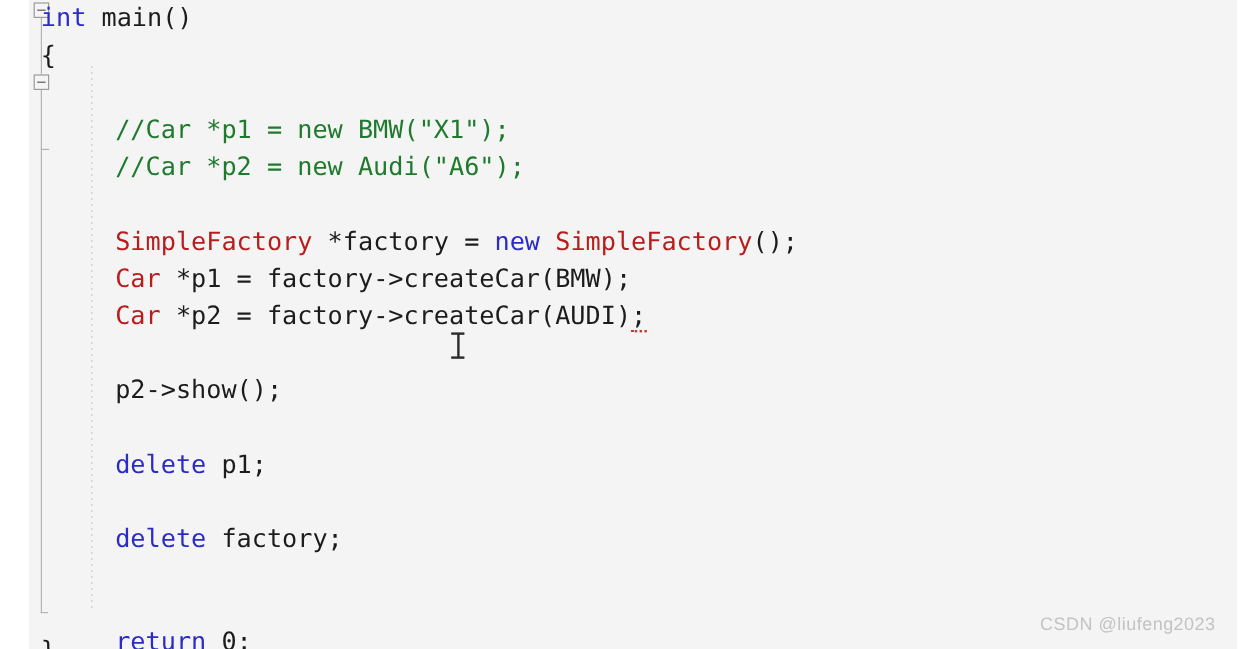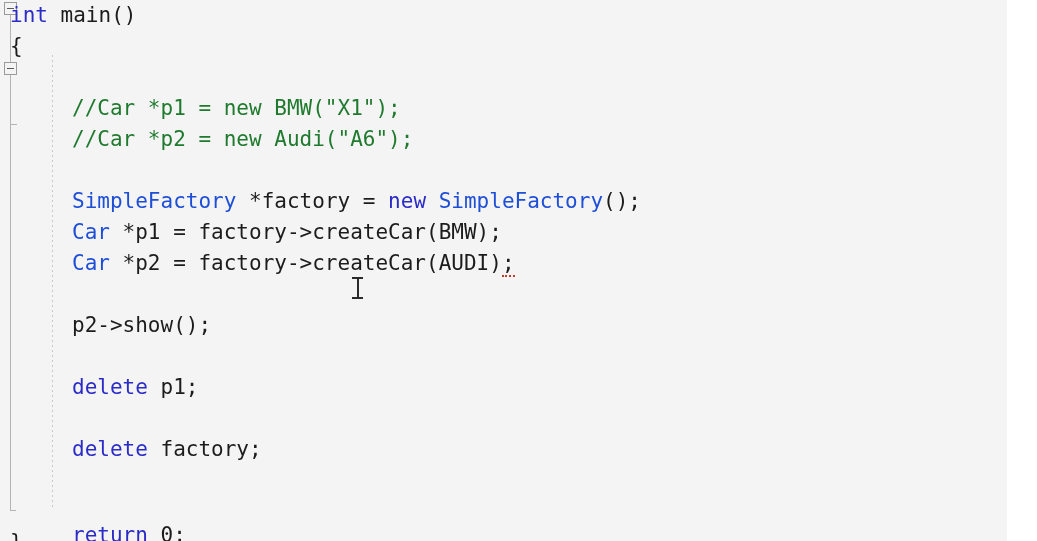--- a/index.html
+++ b/index.html
@@ -7,20 +7,21 @@
     padding: 0;
     background: #ffffff;
   }
   #screen {
     position: relative;
     width: 1007px;
     height: 541px;
     background: #f4f4f4;
     overflow: hidden;
     font-family: "DejaVu Sans Mono", "Liberation Mono", monospace;
+    margin-left: 24px;
   }
 
   
   #gutter {
     position: absolute;
     left: 0;
     top: 0;
     width: 22px;
     height: 541px;
     background: #f4f4f4;
@@ -90,21 +91,21 @@
     position: absolute;
     left: 0;
     height: 31px;
     line-height: 31px;
     font-size: 21px;
     white-space: pre;
     color: #1c1c1c;
     letter-spacing: 0px;
   }
   .kw   { color: #2b2bc8; }
-  .type { color: #1d4ed8; }
+  .type { color: #b91c1c; }
   .cmt  { color: #1f7a2e; }
   .plain{ color: #1c1c1c; }
   .err-semi {
     color: #1c1c1c;
     border-bottom: 2px dotted #c0392b;
     padding-bottom: 0px;
   }
 
   
   #mouse-cursor {
@@ -178,14 +179,15 @@
       <div class="line" style="top: 520px; left: 62px;"><span class="kw">return</span><span class="plain"> 0;</span></div>
       <div class="line" style="top: 527px; left: 0px;"><span class="plain">}</span></div>
     </div>
 
   <div id="mouse-cursor" style="left: 352px; top: 276px;">
     <div class="cap-top"></div>
     <div class="bar"></div>
     <div class="cap-bot"></div>
   </div>
 
+  <div id="watermark">CSDN @liufeng2023</div>
 
 </div>
 
 </body></html>

